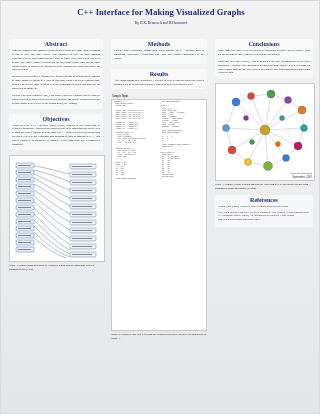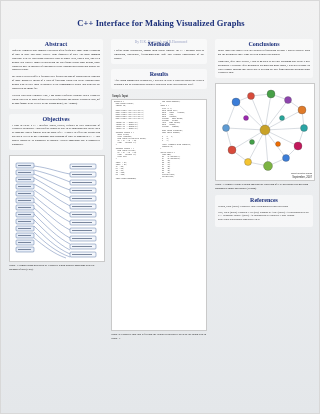--- a/index.html
+++ b/index.html
@@ -28,21 +28,21 @@
     left: 0;
     width: 320px;
     text-align: center;
   }
   .poster-title {
     font-size: 8.5px;
     font-weight: bold;
     color: #1b2f7a;
     line-height: 1.15;
     letter-spacing: 0.1px;
-    margin: 11px auto;
+    margin: 0 auto;
     width: 230px;
   }
   .poster-authors {
     font-size: 3.6px;
     color: #1b2f7a;
     margin-top: 3px;
   }
   
   .col {
     position: absolute;

